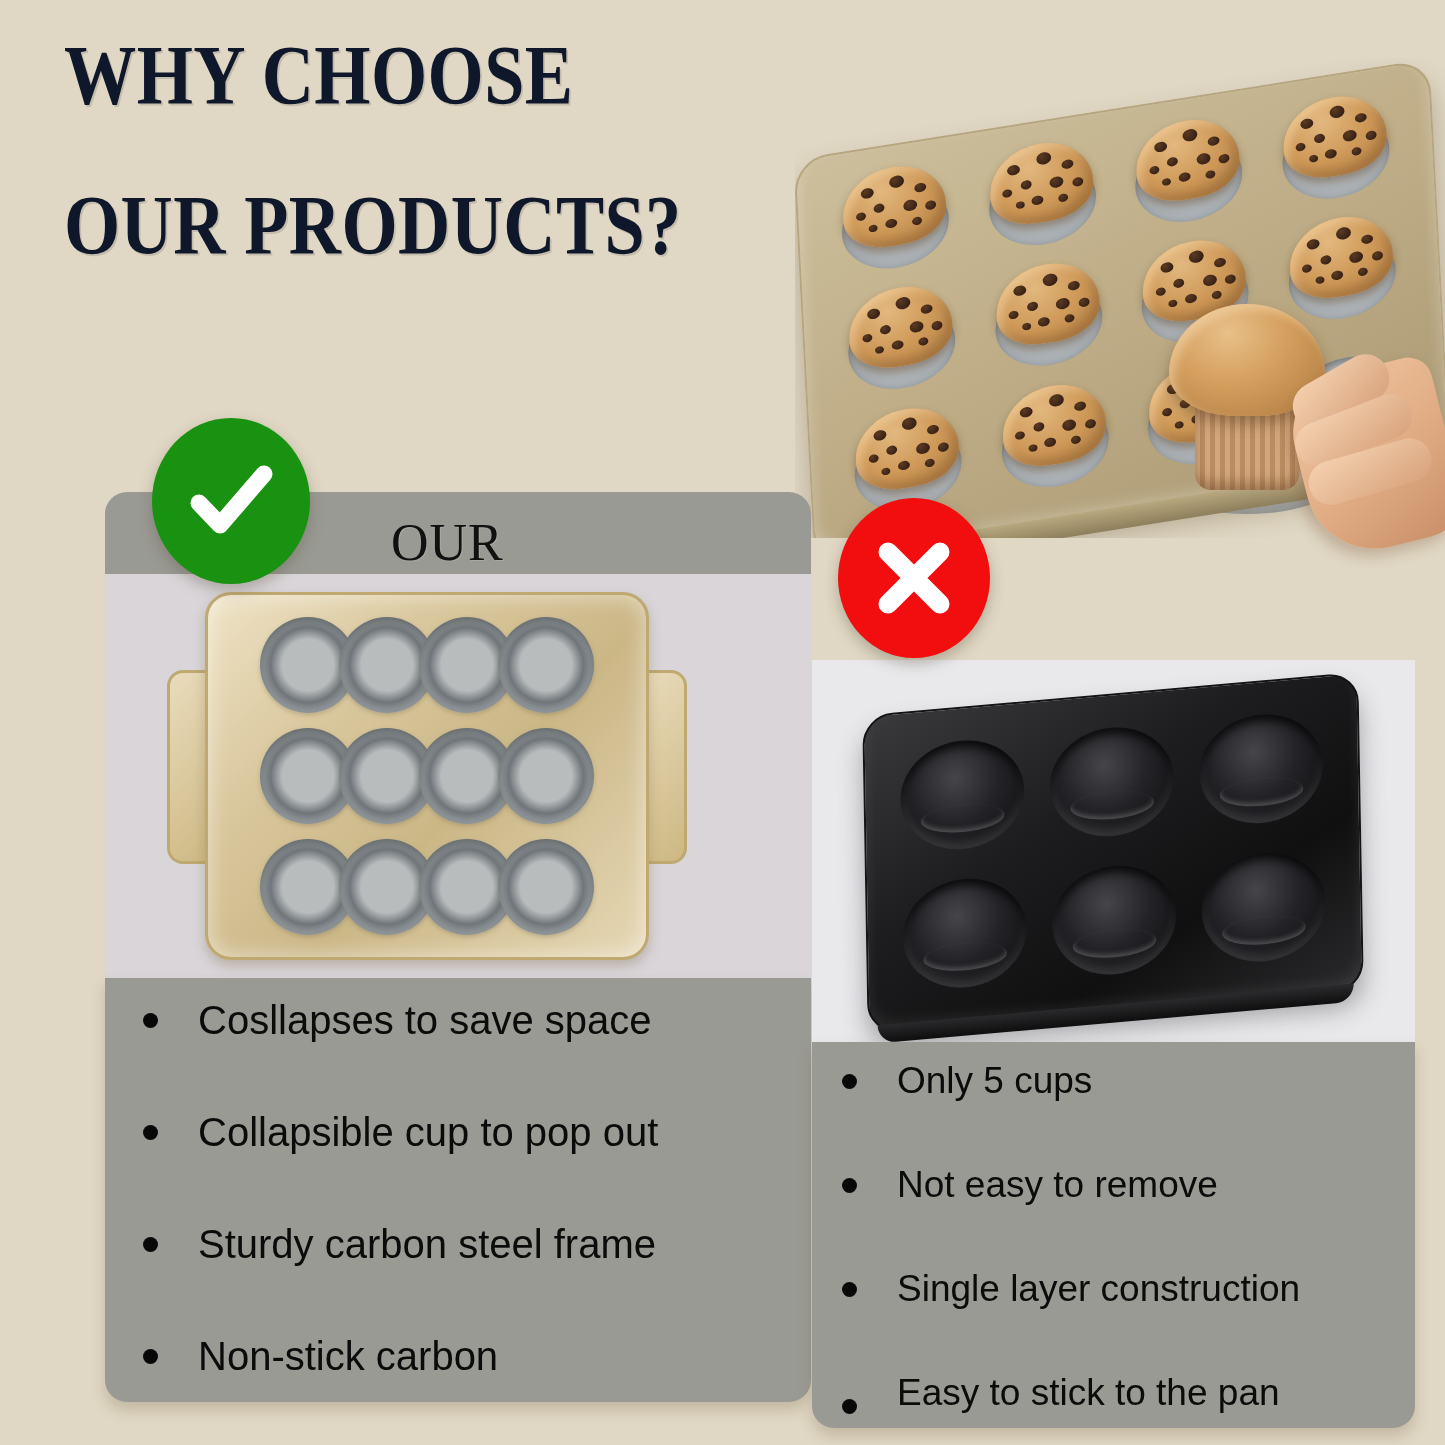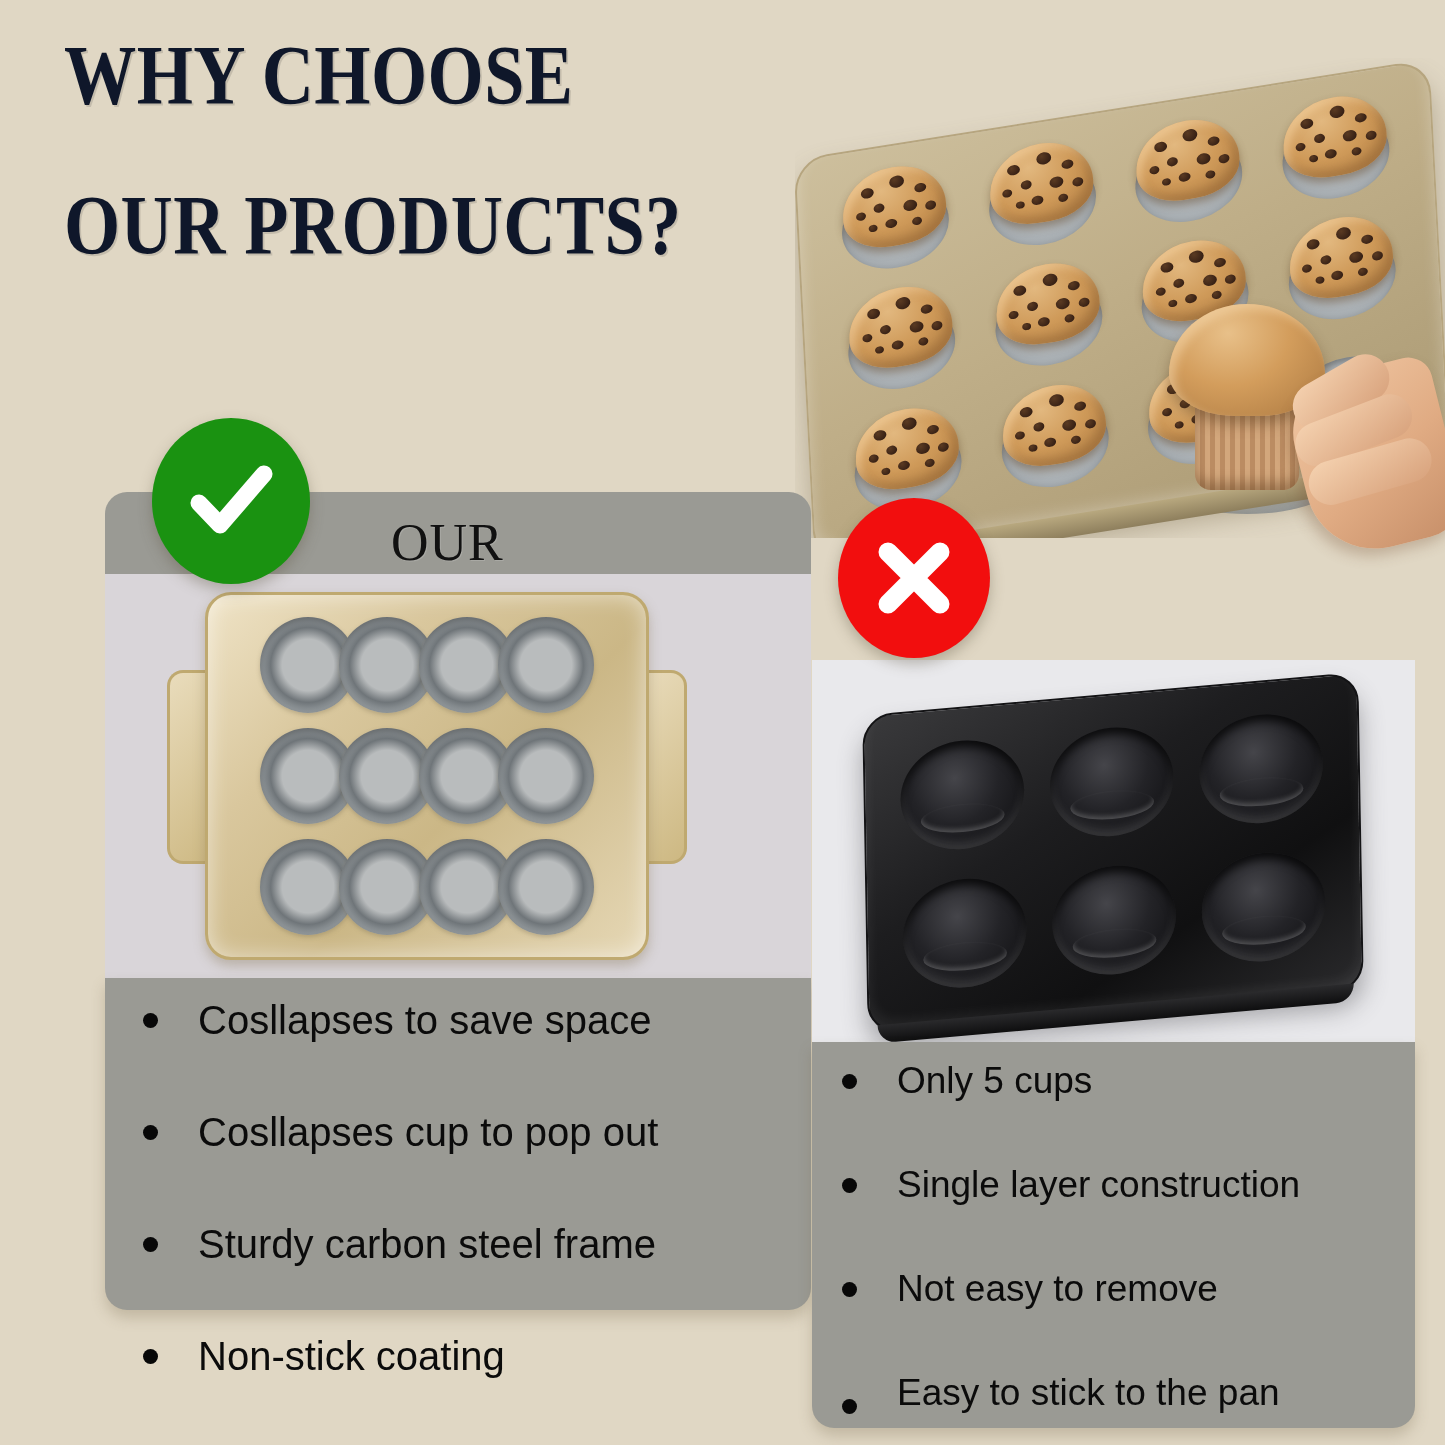--- a/index.html
+++ b/index.html
@@ -142,21 +142,21 @@
   .bullet .dot{
     width:15px;height:15px;border-radius:50%;background:#080808;
     flex:0 0 auto;margin-right:40px;
   }
   .bullet .txt{white-space:nowrap;}
 
   
   #card-our{left:105px;top:492px;width:706px;height:910px;}
   #card-our .card-head .lbl{left:286px;}
   #card-our .photo-pane{top:82px;height:404px;}
-  #card-our .bullets{top:486px;height:332px;}
+  #card-our .bullets{top:486px;height:424px;}
   #card-our .bullet{left:38px;font-size:40px;}
   #card-our .bullet:nth-of-type(1){top:20px;}
   #card-our .bullet:nth-of-type(2){top:132px;}
   #card-our .bullet:nth-of-type(3){top:244px;}
   #card-our .bullet:nth-of-type(4){top:356px;}
 
   
   #card-others{left:812px;top:578px;width:603px;height:850px;}
   #card-others .card-head .lbl{left:192px;}
   #card-others .photo-pane{top:82px;height:382px;background:#e9e9ec;}
@@ -489,29 +489,29 @@
       </div>
     </div>
 
     <div class="bullets">
       <div class="bullet">
         <span class="dot"></span>
         <span class="txt">Cosllapses to save space</span>
       </div>
       <div class="bullet">
         <span class="dot"></span>
-        <span class="txt">Cosllapses cup to pop out</span>
+        <span class="txt">Collapsible cup to pop out</span>
       </div>
       <div class="bullet">
         <span class="dot"></span>
         <span class="txt">Sturdy carbon steel frame</span>
       </div>
       <div class="bullet">
         <span class="dot"></span>
-        <span class="txt">Non-stick coating</span>
+        <span class="txt">Non-stick carbon</span>
       </div>
     </div>
   </div>
 
   <div class="card" id="card-others">
 
     <div class="photo-pane">
       <div class="black-pan">
         <div class="black-body">
           <div class="black-grid">
@@ -538,25 +538,25 @@
       </div>
     </div>
 
     <div class="bullets">
       <div class="bullet">
         <span class="dot"></span>
         <span class="txt">Only 5 cups</span>
       </div>
       <div class="bullet">
         <span class="dot"></span>
+        <span class="txt">Not easy to remove</span>
+      </div>
+      <div class="bullet">
+        <span class="dot"></span>
         <span class="txt">Single layer construction</span>
-      </div>
-      <div class="bullet">
-        <span class="dot"></span>
-        <span class="txt">Not easy to remove</span>
       </div>
       <div class="bullet">
         <span class="dot"></span>
         <span class="txt">Easy to stick to the pan</span>
       </div>
     </div>
   </div>
 
   <div class="badge" id="badge-check">
     <svg width="104" height="104" viewBox="0 0 104 104" aria-hidden="true">

